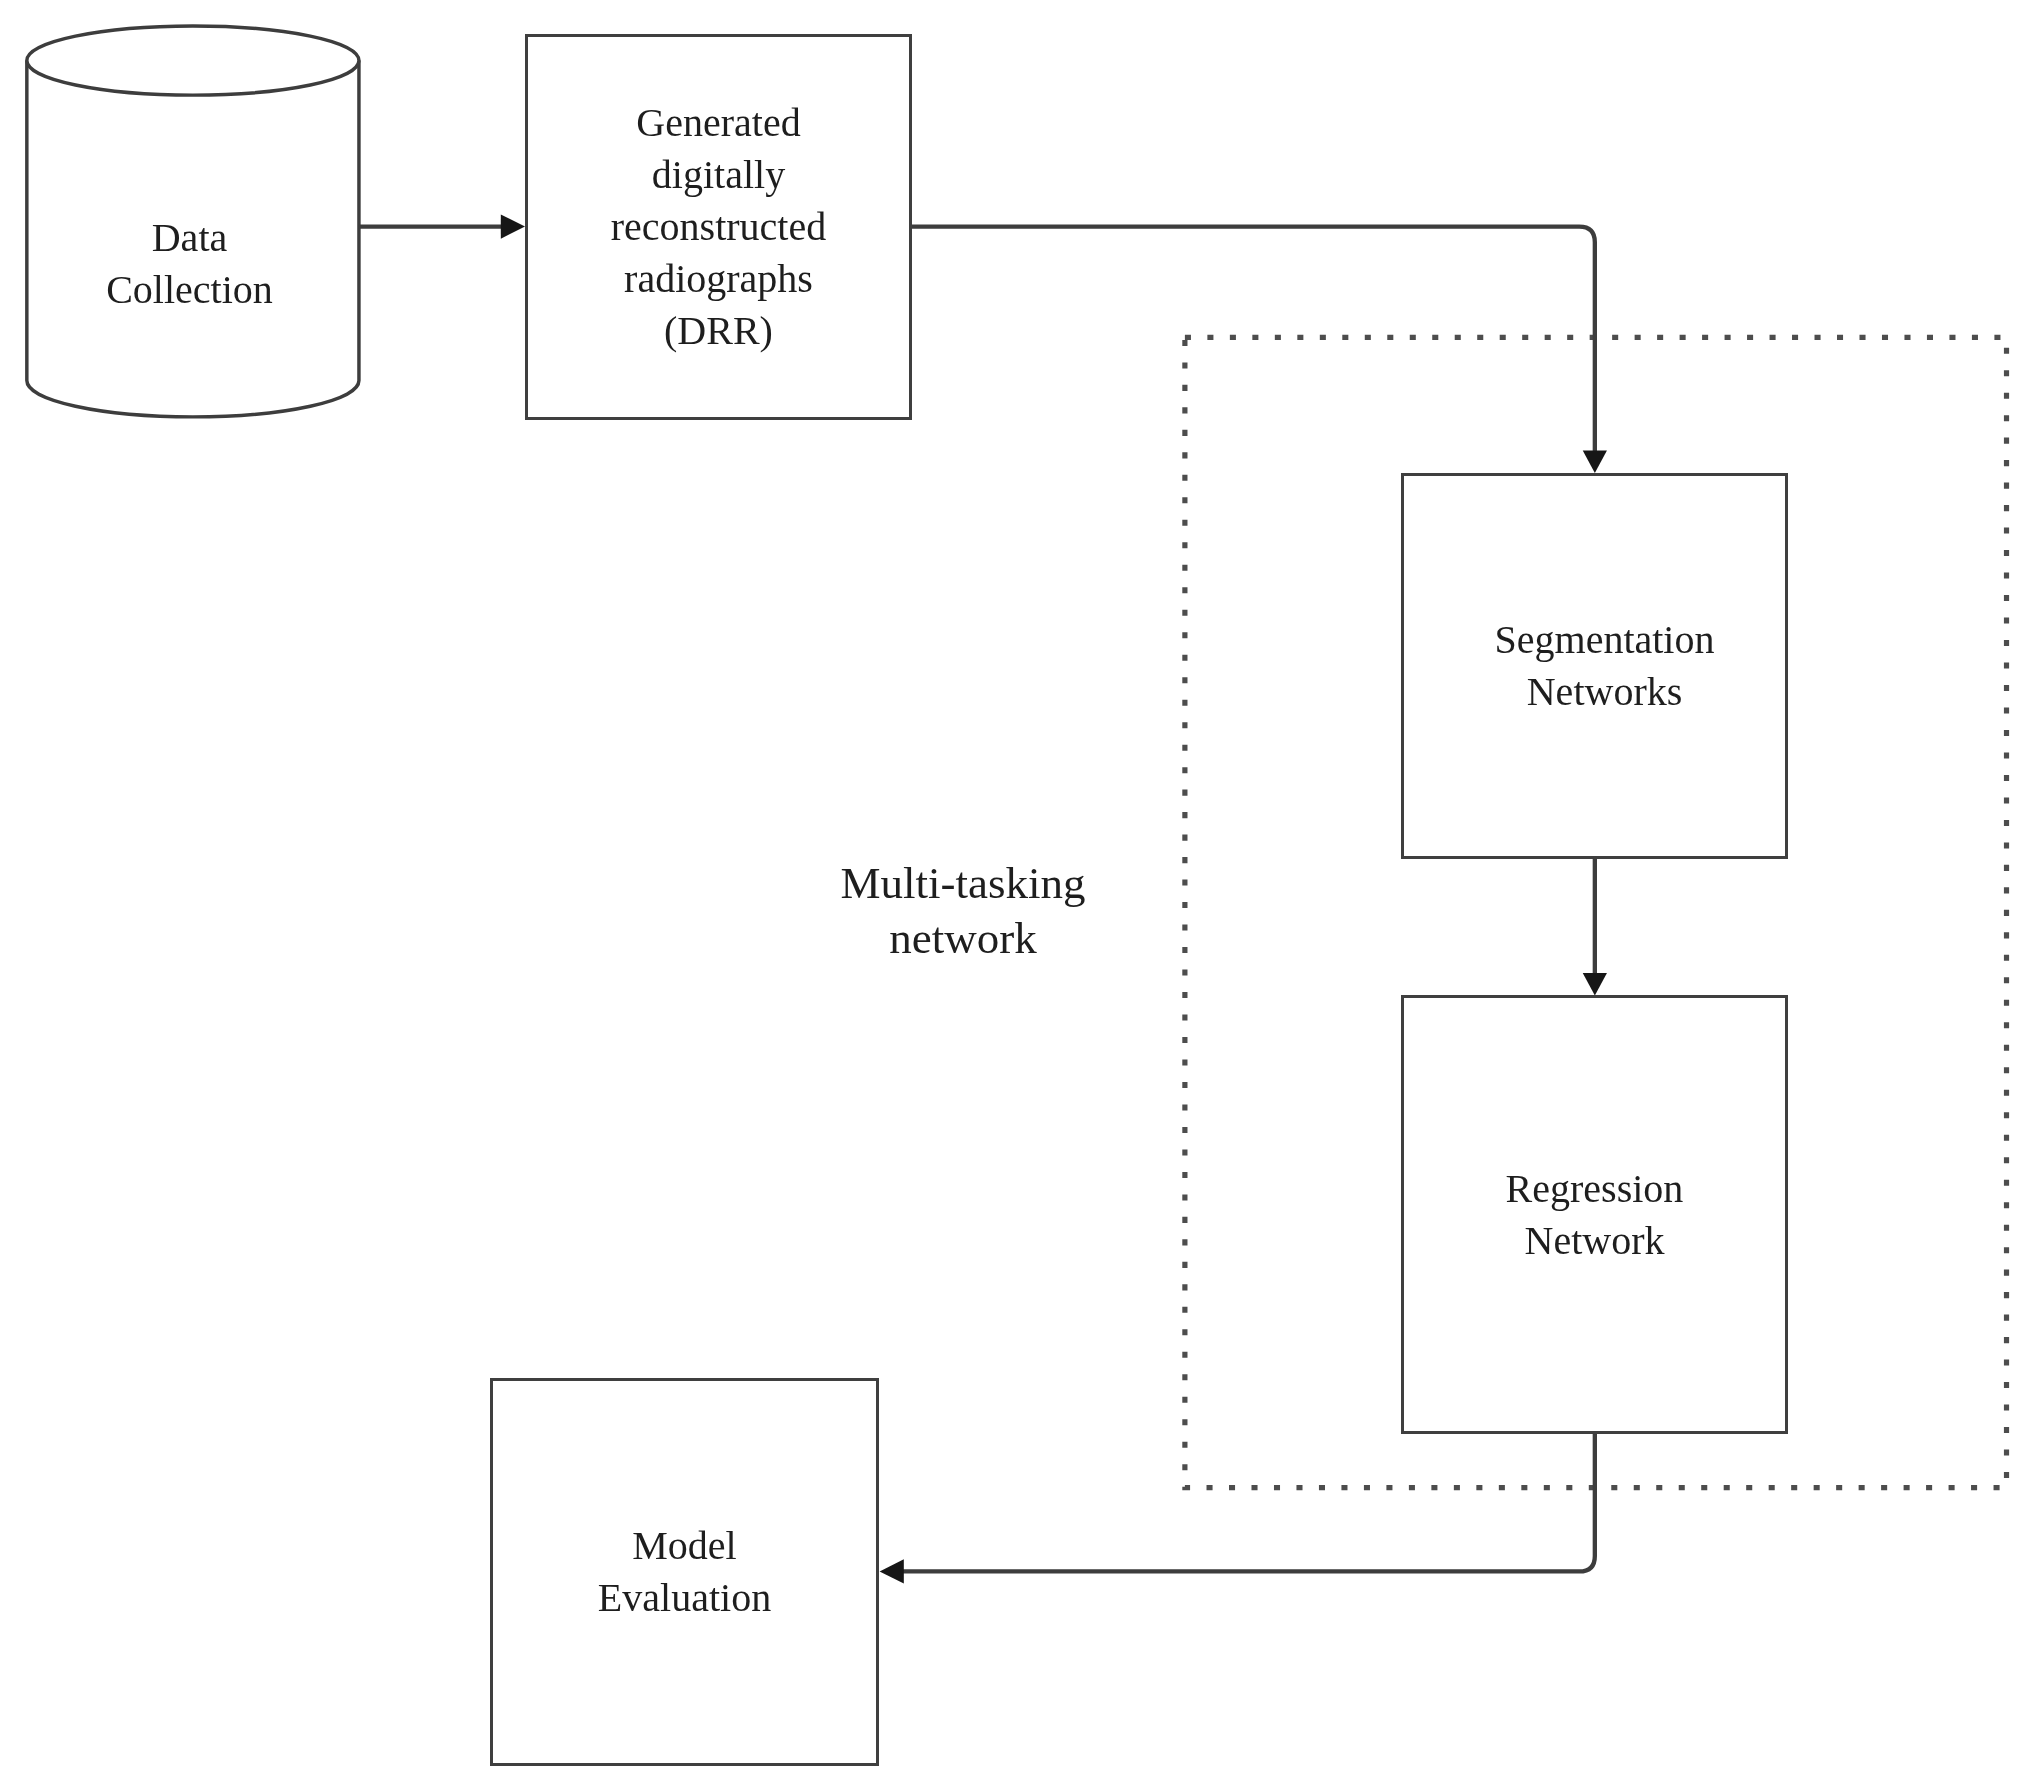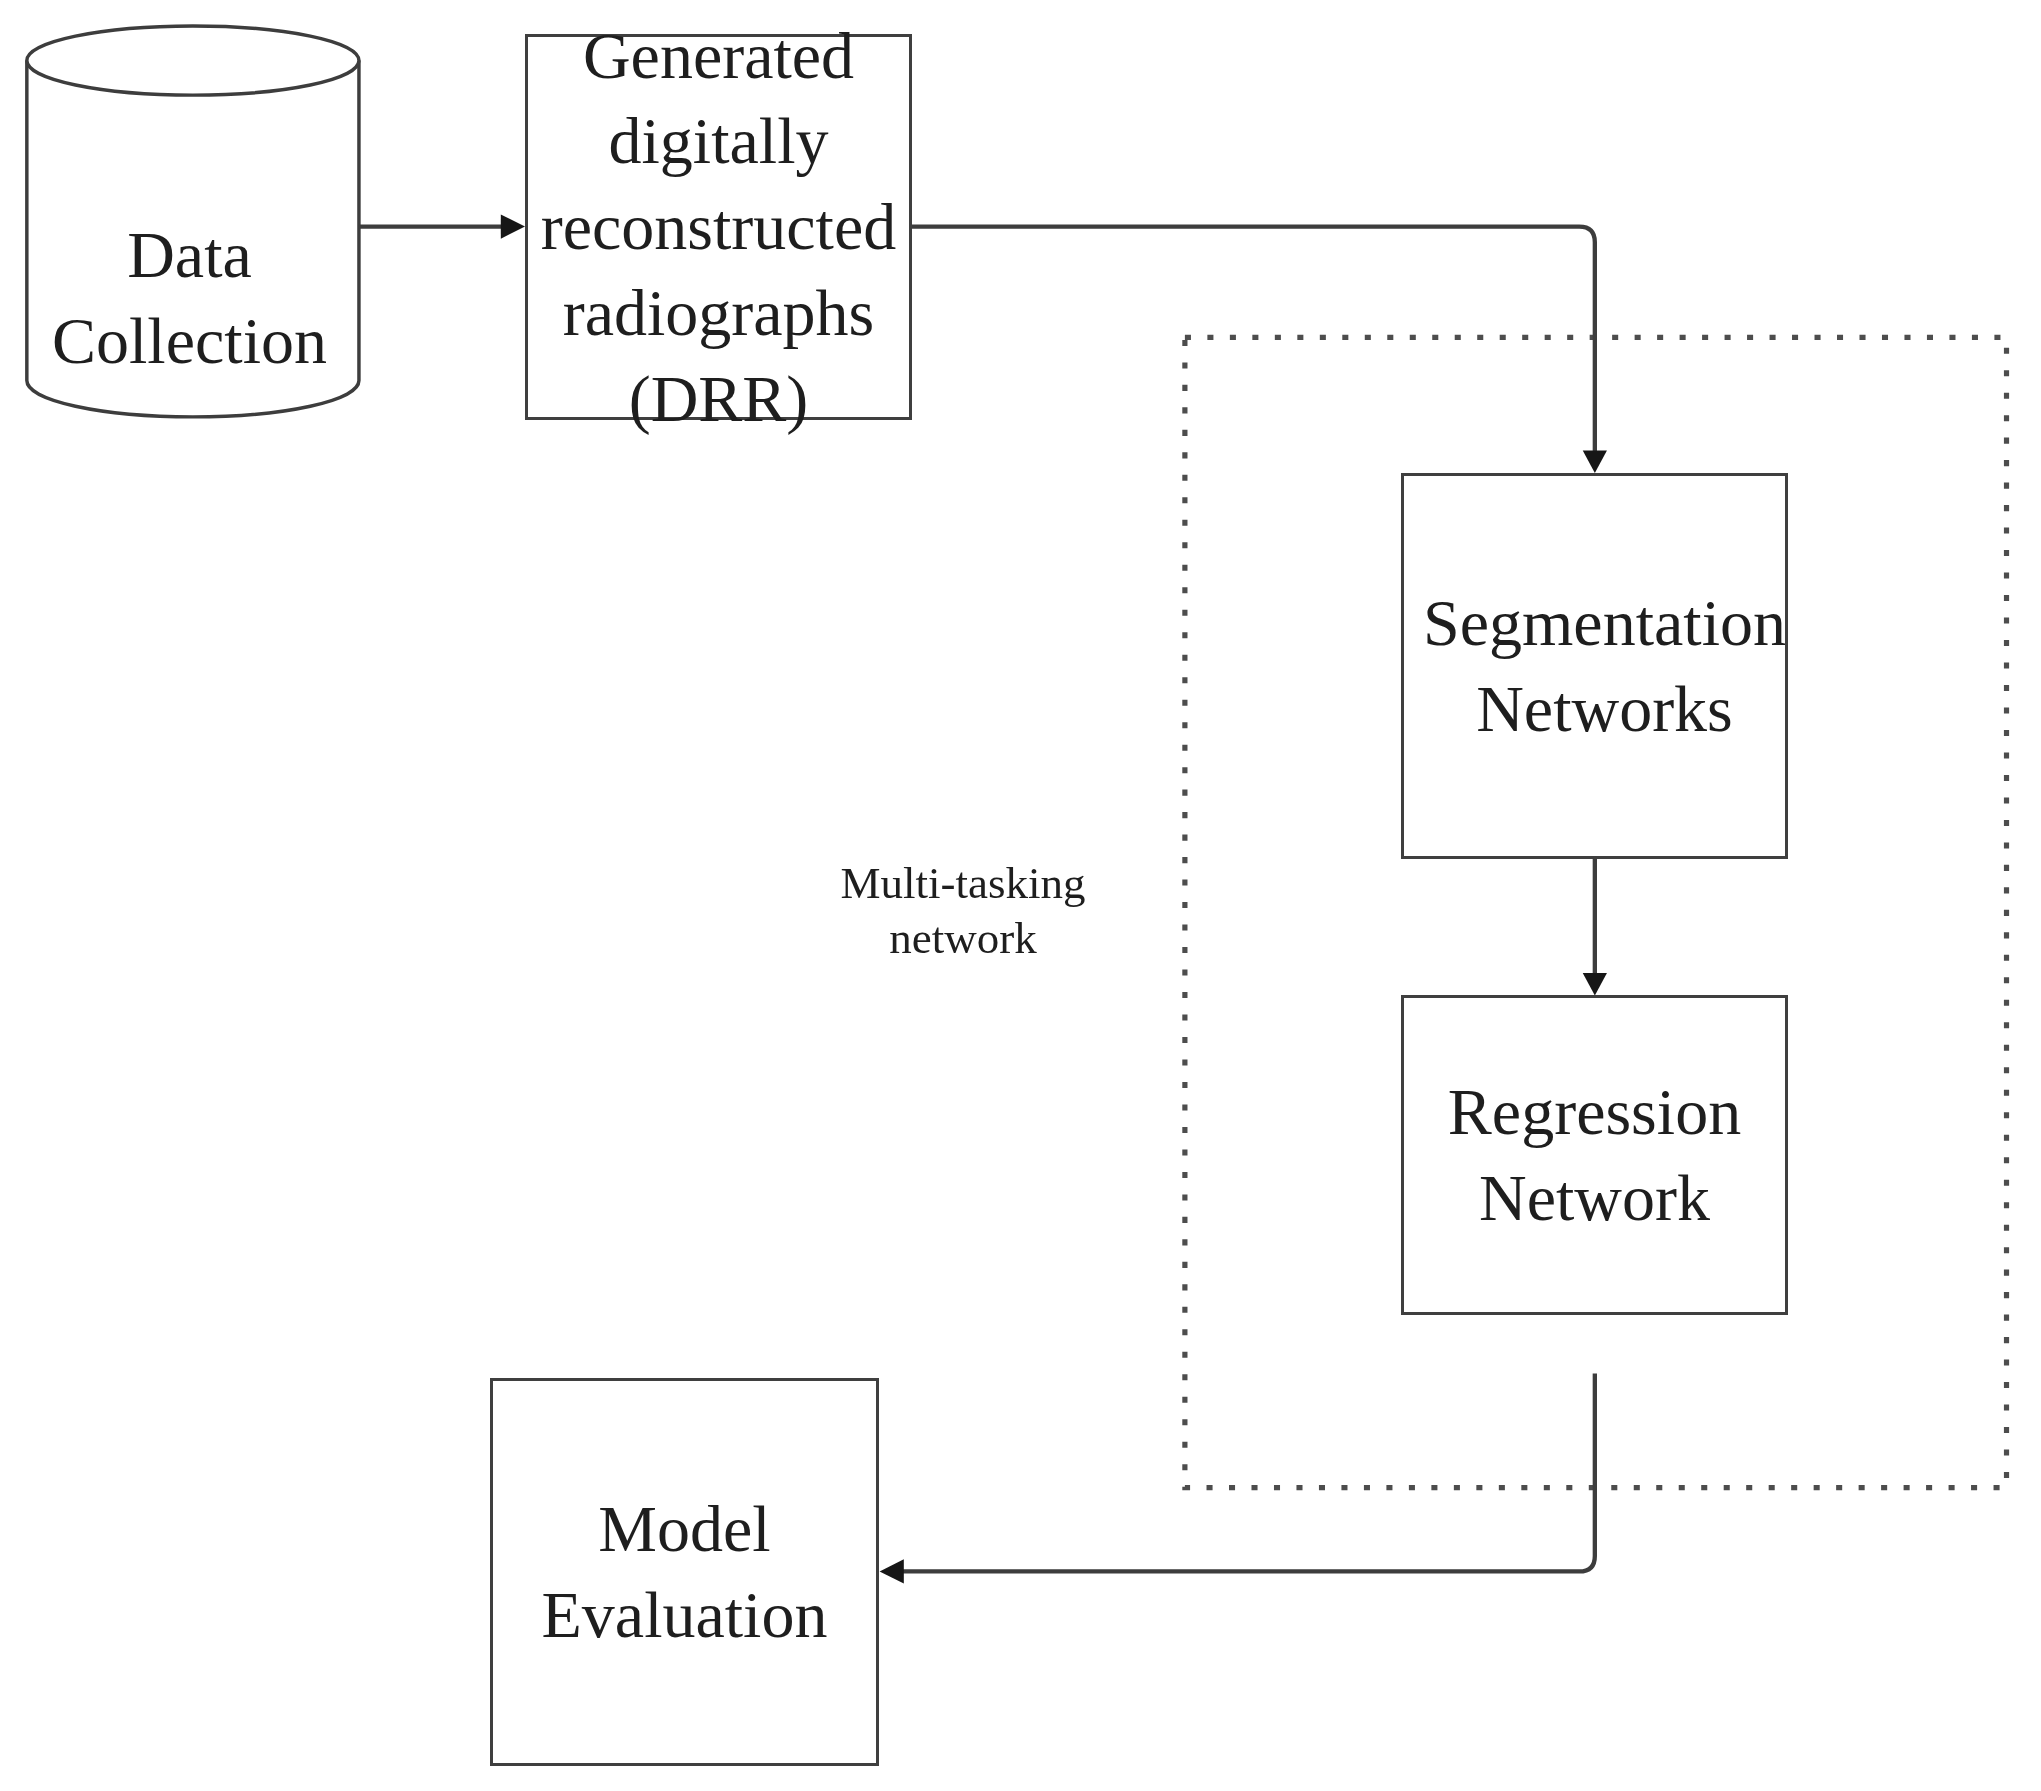--- a/index.html
+++ b/index.html
@@ -26,34 +26,34 @@
   .node {
     position: absolute;
     border: 3.5px solid #3f3f3f;
     background: #ffffff;
     display: flex;
     align-items: center;
     justify-content: center;
     box-sizing: border-box;
   }
   .node-label, .float-label {
-    font-size: 66px;
+    font-size: 40px;
     line-height: 1.3;
     text-align: center;
     white-space: pre-line;
     color: #1e1e1e;
   }
   .float-label {
     position: absolute;
     display: block;
   }
   
   .node-drr          { left: 525px;  top: 34px;   width: 387px; height: 386px; }
   .node-segmentation { left: 1401px; top: 473px;  width: 387px; height: 386px; padding-left: 20px; }
-  .node-regression   { left: 1401px; top: 995px; width: 387px; height: 320px; }
+  .node-regression   { left: 1401px; top: 995px; width: 387px; height: 439px; }
   .node-evaluation   { left: 490px;  top: 1378px; width: 389px; height: 388px; }
   .label-datacollection { left: 20px;  top: 212px; width: 339px; }
   .label-multitasking   { left: 747px; top: 856px; width: 432px; font-size: 45px; line-height: 1.22; }
 </style>
 </head>
 <body>
 
 <div class="canvas">
 
   <svg class="shape-layer" viewBox="0 0 2361 2072" aria-hidden="true">

